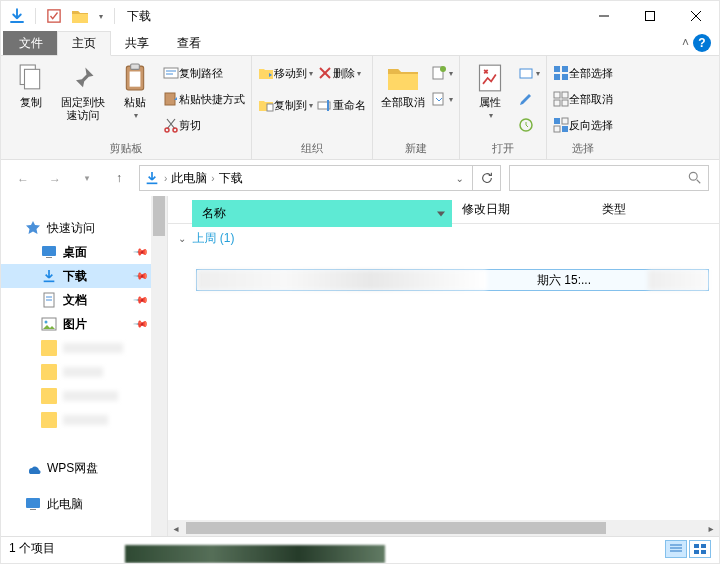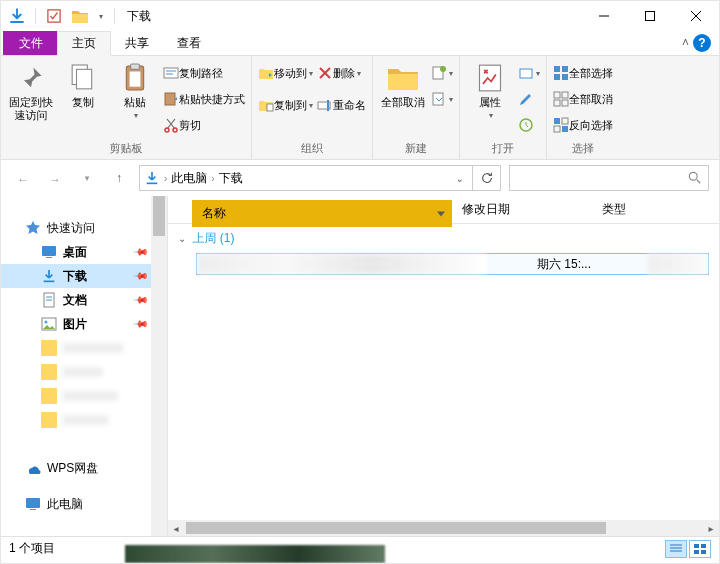--- a/index.html
+++ b/index.html
@@ -10,21 +10,21 @@
 .titlebar .qat { display: flex; align-items: center; gap: 2px; }
 .titlebar .qat-item { width: 24px; height: 24px; display: flex; align-items: center; justify-content: center; }
 .titlebar .sep { width: 1px; height: 16px; background: #e0e0e0; margin: 0 4px; }
 .titlebar .title { margin-left: 8px; font-size: 12px; }
 .titlebar .wincontrols { margin-left: auto; display: flex; height: 30px; }
 .titlebar .winbtn { width: 46px; display: flex; align-items: center; justify-content: center; color: #000; }
 
 
 .ribbon-tabs { height: 25px; display: flex; align-items: stretch; border-bottom: 1px solid #e1e1e1; padding-left: 2px; }
 .tab { padding: 4px 14px; font-size: 12px; display: flex; align-items: center; cursor: default; }
-.tab.file { background: #a21caf; color: #fff; padding-left: 16px; }
+.tab.file { background: #737373; color: #fff; padding-left: 16px; }
 .tab.active { background: #f5f5f5; border: 1px solid #e1e1e1; border-bottom: 1px solid #f5f5f5; margin-bottom: -1px; }
 .ribbon-tabs .help { margin-left: auto; display: flex; align-items: center; gap: 4px; padding-right: 8px; }
 .help-circle { width: 18px; height: 18px; border-radius: 50%; background: #0078d7; color: #fff; display: flex; align-items: center; justify-content: center; font-size: 12px; font-weight: bold; }
 
 
 .ribbon { height: 104px; background: #f5f5f5; border-bottom: 1px solid #e1e1e1; display: flex; }
 .group { display: flex; flex-direction: column; align-items: center; padding: 2px 6px 0 6px; border-right: 1px solid #e1e1e1; }
 .group-body { flex: 1; display: flex; align-items: flex-start; gap: 4px; padding-top: 4px; }
 .group-label { font-size: 11px; color: #666; padding: 3px 0; }
 .bigbtn { display: flex; flex-direction: column; align-items: center; width: 48px; text-align: center; font-size: 11px; line-height: 1.2; gap: 2px; }
@@ -56,27 +56,27 @@
 .navitem .pin { position: absolute; right: 20px; color: #7a7a7a; font-size: 10px; transform: rotate(45deg); }
 .navitem svg, .navitem .ficon { width: 16px; height: 16px; flex-shrink: 0; }
 .navitem.sub { padding-left: 40px; font-weight: bold; }
 .navitem.subsub { padding-left: 40px; }
 .ficon.folder { background: #ffd766; border-radius: 1px; }
 .navspacer { height: 12px; }
 
 .content { flex: 1; display: flex; flex-direction: column; border-left: 1px solid #e5e5e5; position: relative; }
 .colheaders { height: 28px; display: flex; align-items: center; border-bottom: 1px solid #e5e5e5; font-size: 12px; }
 .colh { height: 100%; display: flex; align-items: center; padding: 0 10px; border-right: 1px solid transparent; position: relative; }
-.colh.name { flex: 0 0 260px; background: #eab308; margin-top: 8px; }
+.colh.name { flex: 0 0 260px; background: #5eead4; margin-top: 8px; }
 .colh.name::after { content: ""; position: absolute; right: 6px; top: 50%; transform: translateY(-50%); border-left: 4px solid transparent; border-right: 4px solid transparent; border-top: 5px solid #5b5b5b; }
 .colh.date { flex: 0 0 140px; }
 .colh.type { flex: 1; }
 .grouphdr { display: flex; align-items: center; gap: 6px; padding: 6px 10px; font-size: 12px; color: #26a0da; }
 .grouphdr .chev { color: #666; font-size: 10px; }
-.filerow { height: 22px; margin: 0 10px 0 28px; display: flex; align-items: center; font-size: 12px; position: relative; border: 1px solid #83c0ec; background: #f5fbff; }
+.filerow { height: 22px; margin: 16px 10px 0 28px; display: flex; align-items: center; font-size: 12px; position: relative; border: 1px solid #83c0ec; background: #f5fbff; }
 .filerow .redacted { position: absolute; left: 0; width: 290px; top: 0; bottom: 0; background: linear-gradient(90deg,#eee 0%,#f8f8f8 30%,#e8e8e8 60%,#fff 100%); filter: blur(2px); }
 .filerow .redacted2 { position: absolute; right: 0; width: 60px; top: 0; bottom: 0; background: linear-gradient(90deg,#eee,#fafafa); filter: blur(2px); }
 .filerow .datepart { position: absolute; left: 340px; font-size: 12px; }
 .content .hscroll { position: absolute; left: 0; right: 0; bottom: 0; height: 16px; background: #f0f0f0; display: flex; align-items: center; }
 .content .hscroll .arrow { width: 16px; text-align: center; color: #666; font-size: 10px; }
 .content .hscroll .thumb { height: 12px; background: #c2c2c2; width: 420px; margin-left: 2px; }
 
 
 .statusbar { height: 24px; border-top: 1px solid #e1e1e1; display: flex; align-items: center; padding: 0 8px; font-size: 12px; }
 .statusbar .viewbtns { margin-left: auto; display: flex; gap: 2px; }
@@ -145,31 +145,31 @@
     <span style="color:#666;font-size:12px;">˄</span>
     <div class="help-circle">?</div>
   </div>
 </div>
 
 <div class="ribbon">
 
   <div class="group">
     <div class="group-body">
       <div class="bigbtn">
-        <svg width="28" height="28" viewBox="0 0 24 24">
-            <path d="M14 3l7 7-4 1-4 4-1 5-3-3-5 5 5-5-3-3 5-1 4-4z" fill="#7a7a7a"></path>
-          </svg>
-        <span>固定到快速访问</span>
-      </div>
-      <div class="bigbtn">
         <svg width="26" height="30" viewBox="0 0 24 28">
             <rect x="2" y="2" width="14" height="18" fill="#fff" stroke="#888"></rect>
             <rect x="6" y="6" width="14" height="18" fill="#fff" stroke="#888"></rect>
           </svg>
         <span>复制</span>
+      </div>
+      <div class="bigbtn">
+        <svg width="28" height="28" viewBox="0 0 24 24">
+            <path d="M14 3l7 7-4 1-4 4-1 5-3-3-5 5 5-5-3-3 5-1 4-4z" fill="#7a7a7a"></path>
+          </svg>
+        <span>固定到快速访问</span>
       </div>
       <div class="bigbtn">
         <svg width="26" height="30" viewBox="0 0 24 28">
             <rect x="4" y="3" width="16" height="22" rx="2" fill="#c9976a" stroke="#9a6b3f"></rect>
             <rect x="8" y="1" width="8" height="5" rx="1" fill="#ddd" stroke="#888"></rect>
             <rect x="7" y="8" width="10" height="14" fill="#fff"></rect>
           </svg>
         <span>粘贴</span>
         <span class="drop-caret">▾</span>
       </div>

